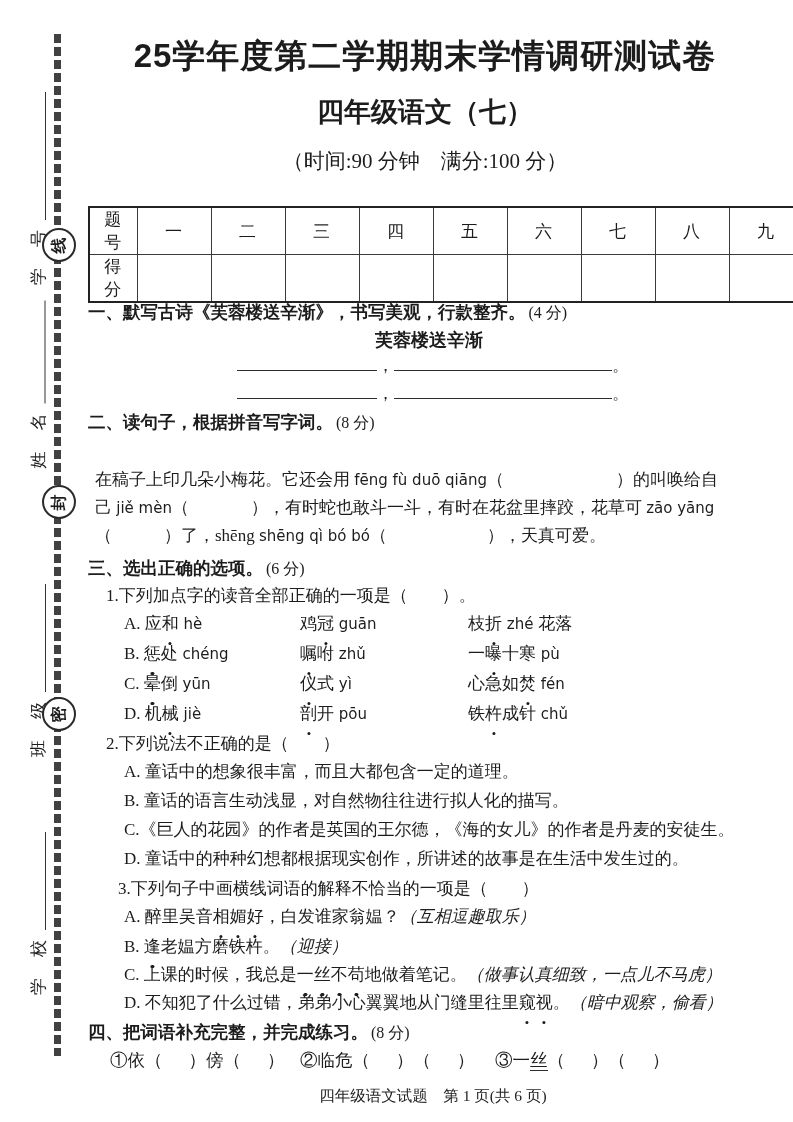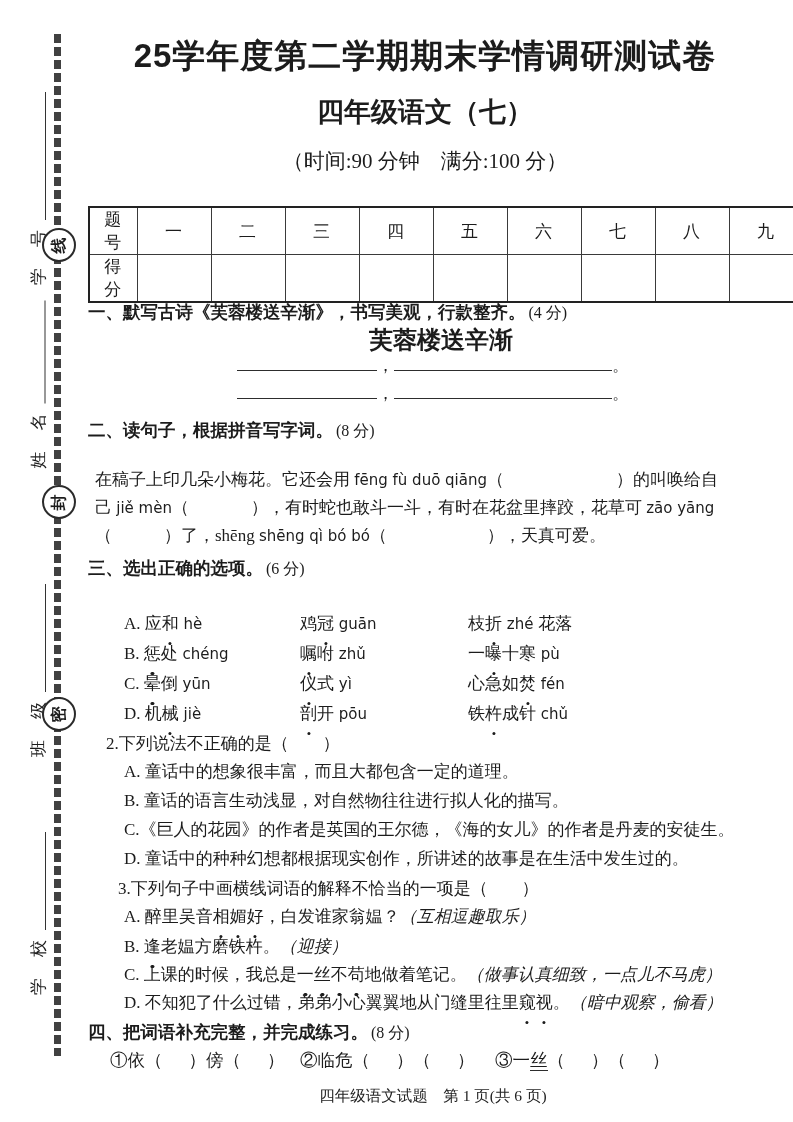--- a/index.html
+++ b/index.html
@@ -27,22 +27,22 @@
   .mline{display:inline-block;border-bottom:1.5px solid #333;height:14px;margin-left:8px;flex:0 0 auto;}
   
   .scoretable{position:absolute;top:206px;left:88px;width:782px;border-collapse:collapse;
               table-layout:fixed;font-size:17px;}
   .scoretable td{border:1px solid #3a3a3a;height:37px;text-align:center;padding:0;
                  letter-spacing:1px;}
   .scoretable{border:2px solid #222;}
   
   .qhead{font-family:"Liberation Sans",sans-serif;font-weight:700;font-size:17.5px;}
   .qscore{font-family:"Liberation Serif",serif;font-weight:400;font-size:16px;margin-left:3px;}
-  .poemtitle{top:322px;left:96px;width:690px;text-align:center;
-             font-family:"Liberation Sans",sans-serif;font-weight:700;font-size:24px;}
+  .poemtitle{top:322px;left:84px;width:690px;text-align:center;
+             font-family:"Liberation Sans",sans-serif;font-weight:700;font-size:18px;}
   .center{text-align:center;}
   
   .sp{display:inline-block;height:2px;}
   .wline{display:inline-block;height:0.95em;border-bottom:1.4px solid #2d2d2d;}
   .py{font-family:"DejaVu Sans",sans-serif;font-size:15px;}
   .kai{font-style:italic;font-size:17px;margin-top:36px;}
   .und{border-bottom:1.4px solid #2d2d2d;}
   .dot{position:relative;display:inline-block;}
   .dot::after{content:"";position:absolute;left:50%;bottom:-3px;width:3.2px;height:3.2px;
               background:#1c1c1c;border-radius:50%;transform:translateX(-50%);}
@@ -134,30 +134,31 @@
     </tbody>
   </table>
 
   <div class="abs" style="top:294px;left:88px;">
     <span class="qhead">一、默写古诗《芙蓉楼送辛渐》，书写美观，行款整齐。</span><span class="qscore">(4 分)</span>
   </div>
   <div class="abs poemtitle">芙蓉楼送辛渐</div>
   <div class="abs center" style="top:348px;left:88px;width:690px;"><span class="wline" style="width: 140px;"></span><span>，</span><span class="wline" style="width: 218px;"></span><span>。</span></div>
   <div class="abs center" style="top:376px;left:88px;width:690px;"><span class="wline" style="width: 140px;"></span><span>，</span><span class="wline" style="width: 218px;"></span><span>。</span></div>
 
-  <div class="abs" style="top:404px;left:88px;margin-top:8px;">
+  <div class="abs" style="top:404px;left:88px;">
     <span class="qhead">二、读句子，根据拼音写字词。</span><span class="qscore">(8 分)</span>
   </div>
   <div class="abs" style="top:462px;left:95px;width:680px;"><span>在稿子上印几朵小梅花。它还会用 </span><span class="py">fēng fù duō qiāng</span><span>（</span><span class="sp" style="width: 112px;"></span><span>）的叫唤给自</span></div>
   <div class="abs" style="top:490px;left:95px;width:680px;"><span>己 </span><span class="py">jiě mèn</span><span>（</span><span class="sp" style="width: 62px;"></span><span>），有时蛇也敢斗一斗，有时在花盆里摔跤，花草可 </span><span class="py">zāo yāng</span></div>
   <div class="abs" style="top:518px;left:95px;width:680px;"><span>（</span><span class="sp" style="width: 52px;"></span><span>）了，shēng </span><span class="py">shēng qì bó bó</span><span>（</span><span class="sp" style="width: 100px;"></span><span>），天真可爱。</span></div>
 
   <div class="abs" style="top:550px;left:88px;">
     <span class="qhead">三、选出正确的选项。</span><span class="qscore">(6 分)</span>
   </div>
+  <div class="abs" style="top:578px;left:106px;">1.下列加点字的读音全部正确的一项是（　　）。</div>
 
   <div class="abs optrow" style="top:606px;">
     <span class="optcell c0"><span>A. 应</span><span class="dot">和</span><span class="py"> hè</span></span>
     <span class="optcell c1"><span>鸡</span><span class="dot">冠</span><span class="py"> guān</span></span>
     <span class="optcell c2"><span>枝</span><span class="dot">折</span><span class="py"> zhé </span><span>花落</span></span>
   </div>
   <div class="abs optrow" style="top:636px;">
     <span class="optcell c0"><span>B. </span><span class="dot">惩</span><span>处</span><span class="py"> chéng</span></span>
     <span class="optcell c1"><span class="dot">嘱</span><span>咐</span><span class="py"> zhǔ</span></span>
     <span class="optcell c2"><span>一</span><span class="dot">曝</span><span>十寒</span><span class="py"> pù</span></span>

